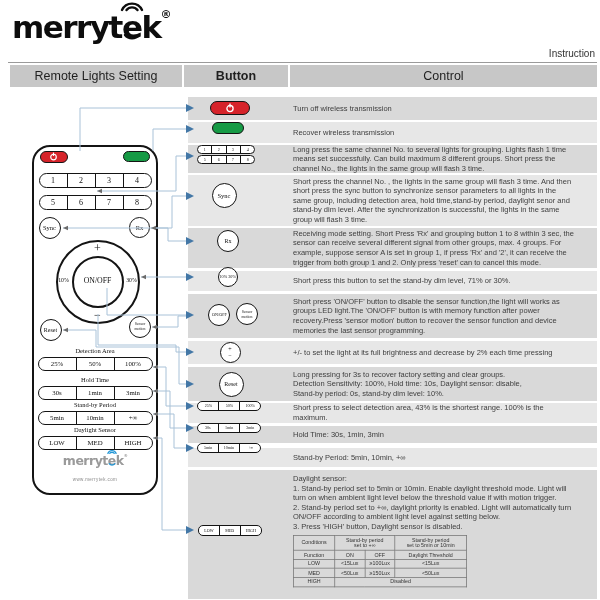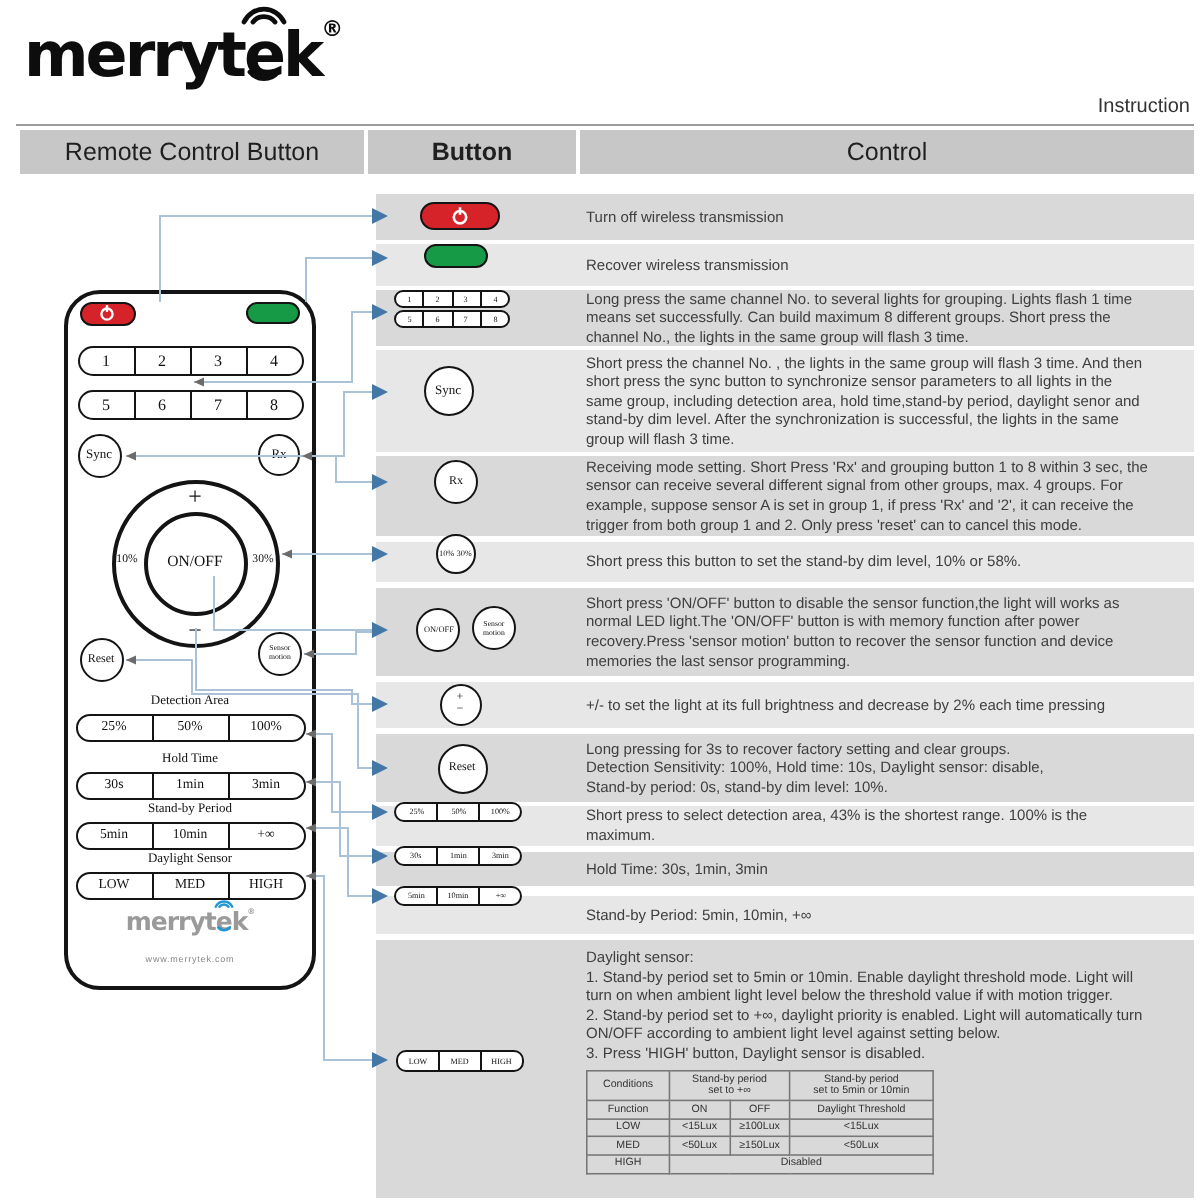--- a/index.html
+++ b/index.html
@@ -66,44 +66,44 @@
 
 <div class="abs logo">
   <span>merryt</span><span class="ew"><span>e</span><svg class="arcs" viewBox="0 0 26 46" xmlns="http://www.w3.org/2000/svg">
         <path d="M3 13 A11 11 0 0 1 23 13" fill="none" stroke="#0d0d0d" stroke-width="2.4" stroke-linecap="round"></path>
         <path d="M7.5 13 A7 7 0 0 1 18.5 13" fill="none" stroke="#0d0d0d" stroke-width="2.4" stroke-linecap="round"></path>
         <path d="M6 38 A9 9 0 0 0 20 38" fill="none" stroke="#0d0d0d" stroke-width="2.4" stroke-linecap="round"></path>
       </svg></span><span>k</span><span class="reg">®</span>
 </div>
 <div class="abs instruction">Instruction</div>
 <div class="abs top-rule"></div>
-<div class="abs colh colh1">Remote Control Button</div>
+<div class="abs colh colh1">Remote Lights Setting</div>
 <div class="abs colh colh2">Button</div>
 <div class="abs colh colh3">Control</div>
 
 <div class="abs band dk" style="top:97px;height:23px;">
     <div class="remark">Turn off wireless transmission</div>
   </div>
 <div class="abs band lt" style="top:122px;height:21px;">
     <div class="remark">Recover wireless transmission</div>
   </div>
 <div class="abs band dk" style="top:145px;height:28px;">
     <div class="remark">Long press the same channel No. to several lights for grouping. Lights flash 1 time means set successfully. Can build maximum 8 different groups. Short press the channel No., the lights in the same group will flash 3 time.</div>
   </div>
 <div class="abs band lt" style="top:175px;height:51px;">
     <div class="remark">Short press the channel No. , the lights in the same group will flash 3 time.  And then short press the sync button to synchronize sensor parameters to all lights in the same group, including detection area, hold time,stand-by period, daylight senor and stand-by dim level.  After the synchronization is successful, the lights in the same group will flash 3 time.</div>
   </div>
 <div class="abs band dk" style="top:228px;height:40px;">
     <div class="remark">Receiving mode setting. Short Press 'Rx' and grouping button 1 to 8 within 3 sec, the sensor can receive several different signal from other groups,  max. 4 groups. For example, suppose sensor A is set in group 1, if press 'Rx' and '2', it can receive the trigger from both group 1 and 2. Only press 'reset' can to cancel this mode.</div>
   </div>
 <div class="abs band lt" style="top:271px;height:20px;">
-    <div class="remark">Short press this button to set the stand-by dim level, 10% or 58%.</div>
+    <div class="remark">Short press this button to set the stand-by dim level, 71% or 30%.</div>
   </div>
 <div class="abs band dk" style="top:294px;height:44px;">
-    <div class="remark">Short press 'ON/OFF' button to disable the sensor function,the light will works as normal LED light.The 'ON/OFF' button is with memory function after power recovery.Press 'sensor motion' button to recover the sensor function and device memories the last sensor programming.</div>
+    <div class="remark">Short press 'ON/OFF' button to disable the sensor function,the light will works as groups LED light.The 'ON/OFF' button is with memory function after power recovery.Press 'sensor motion' button to recover the sensor function and device memories the last sensor programming.</div>
   </div>
 <div class="abs band lt" style="top:341px;height:23px;">
     <div class="remark">+/- to set the light at its full brightness and decrease by 2% each time pressing</div>
   </div>
 <div class="abs band dk" style="top:367px;height:34px;">
     <div class="remark">Long pressing for 3s to recover factory setting and clear groups.
 Detection Sensitivity: 100%, Hold time: 10s, Daylight sensor: disable,
 Stand-by period: 0s, stand-by dim level: 10%.</div>
   </div>
 <div class="abs band lt" style="top:403px;height:20px;">

